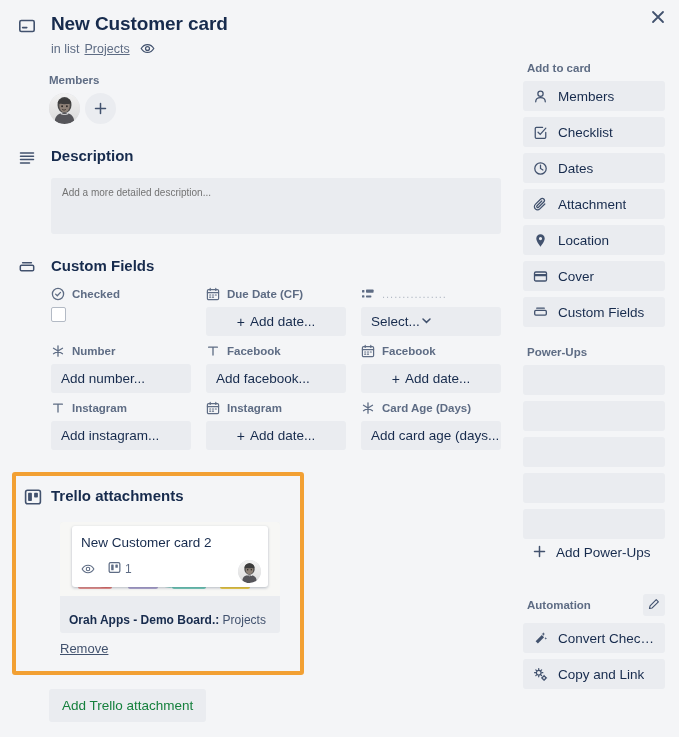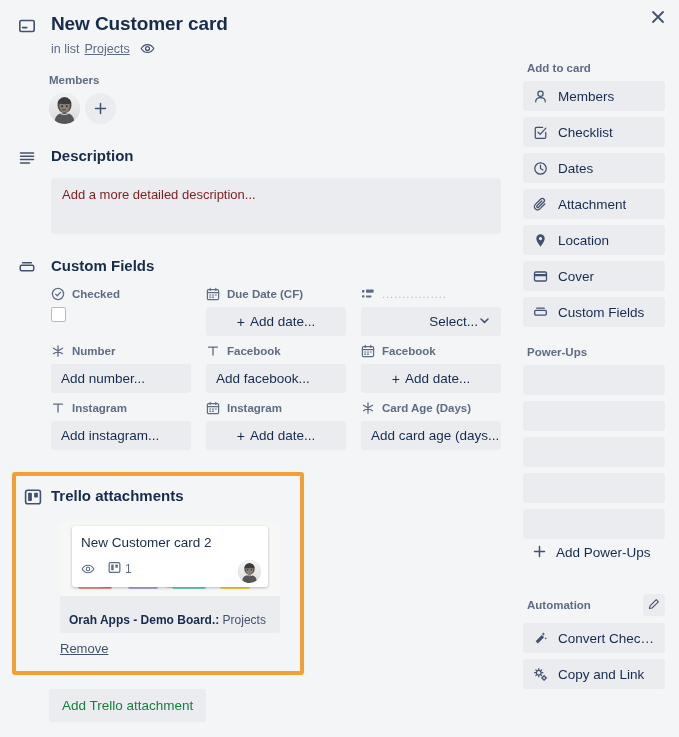--- a/index.html
+++ b/index.html
@@ -118,22 +118,22 @@
     color: #172b4d;
   }
 
   
   .desc-box {
     margin-top: 12px;
     background: #eaecf0;
     border-radius: 3px;
     height: 56px;
     padding: 9px 11px;
-    font-size: 13px;
-    color: #7f1d1d;
+    font-size: 10px;
+    color: #737373;
     cursor: pointer;
   }
 
   
   .cf-grid {
     margin-top: 11px;
     display: grid;
     grid-template-columns: repeat(3, 1fr);
     gap: 8px 15px;
   }
@@ -164,21 +164,21 @@
     align-items: center;
     font-size: 13.5px;
     color: #172b4d;
     padding: 0 10px;
     cursor: pointer;
     overflow: hidden;
     white-space: nowrap;
   }
   .cf-value.centered { justify-content: center; }
   .cf-value .plus { margin-right: 5px; font-size: 14px; }
-  .cf-select { justify-content: flex-end; }
+  .cf-select { justify-content: flex-start; }
   .cf-select .chev { color: #42526e; }
   .cf-checkbox {
     width: 15px; height: 15px;
     border: 1.6px solid #b3bac5;
     border-radius: 2px;
     background: #fff;
     margin-top: 3px;
     cursor: pointer;
   }
 

